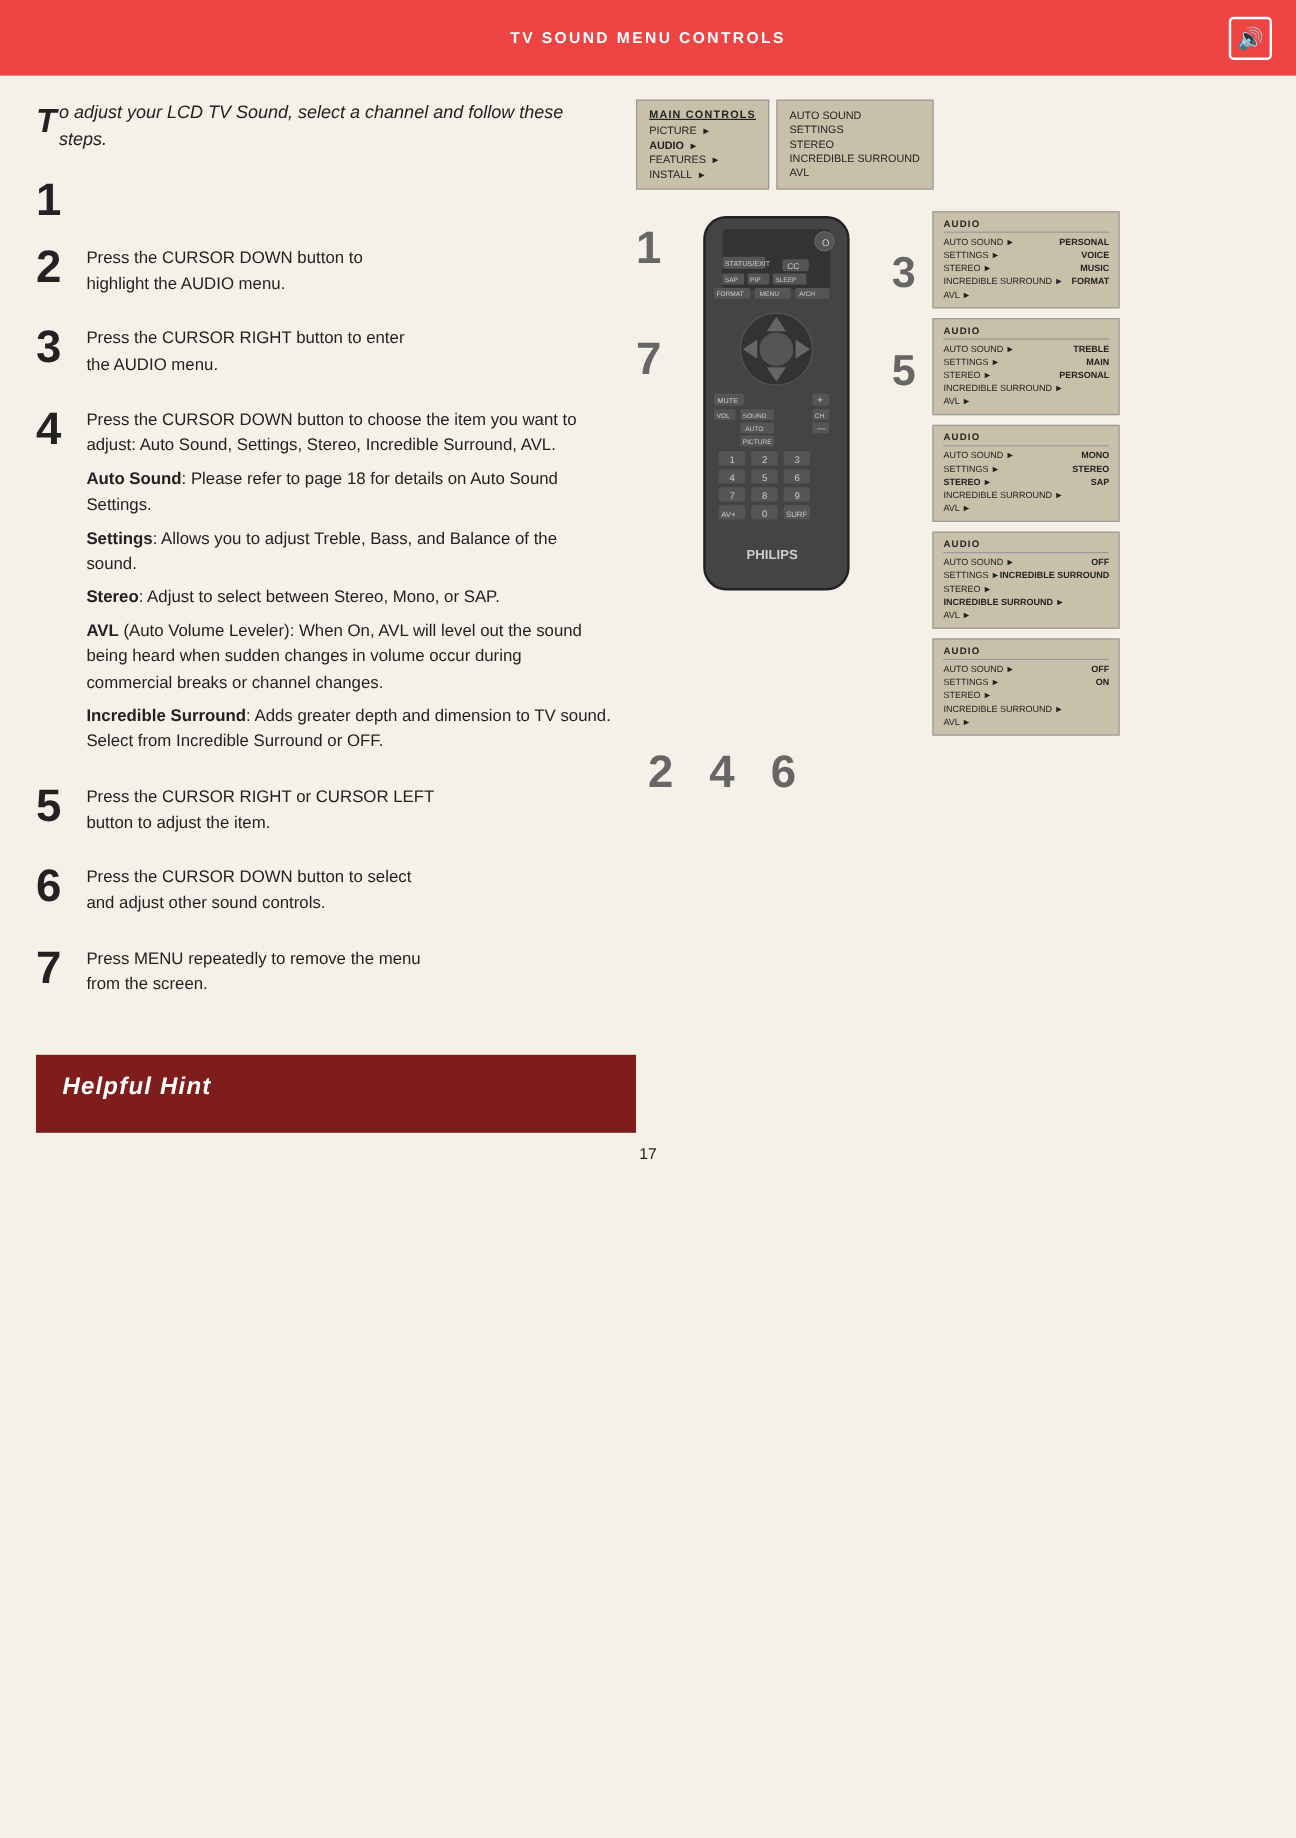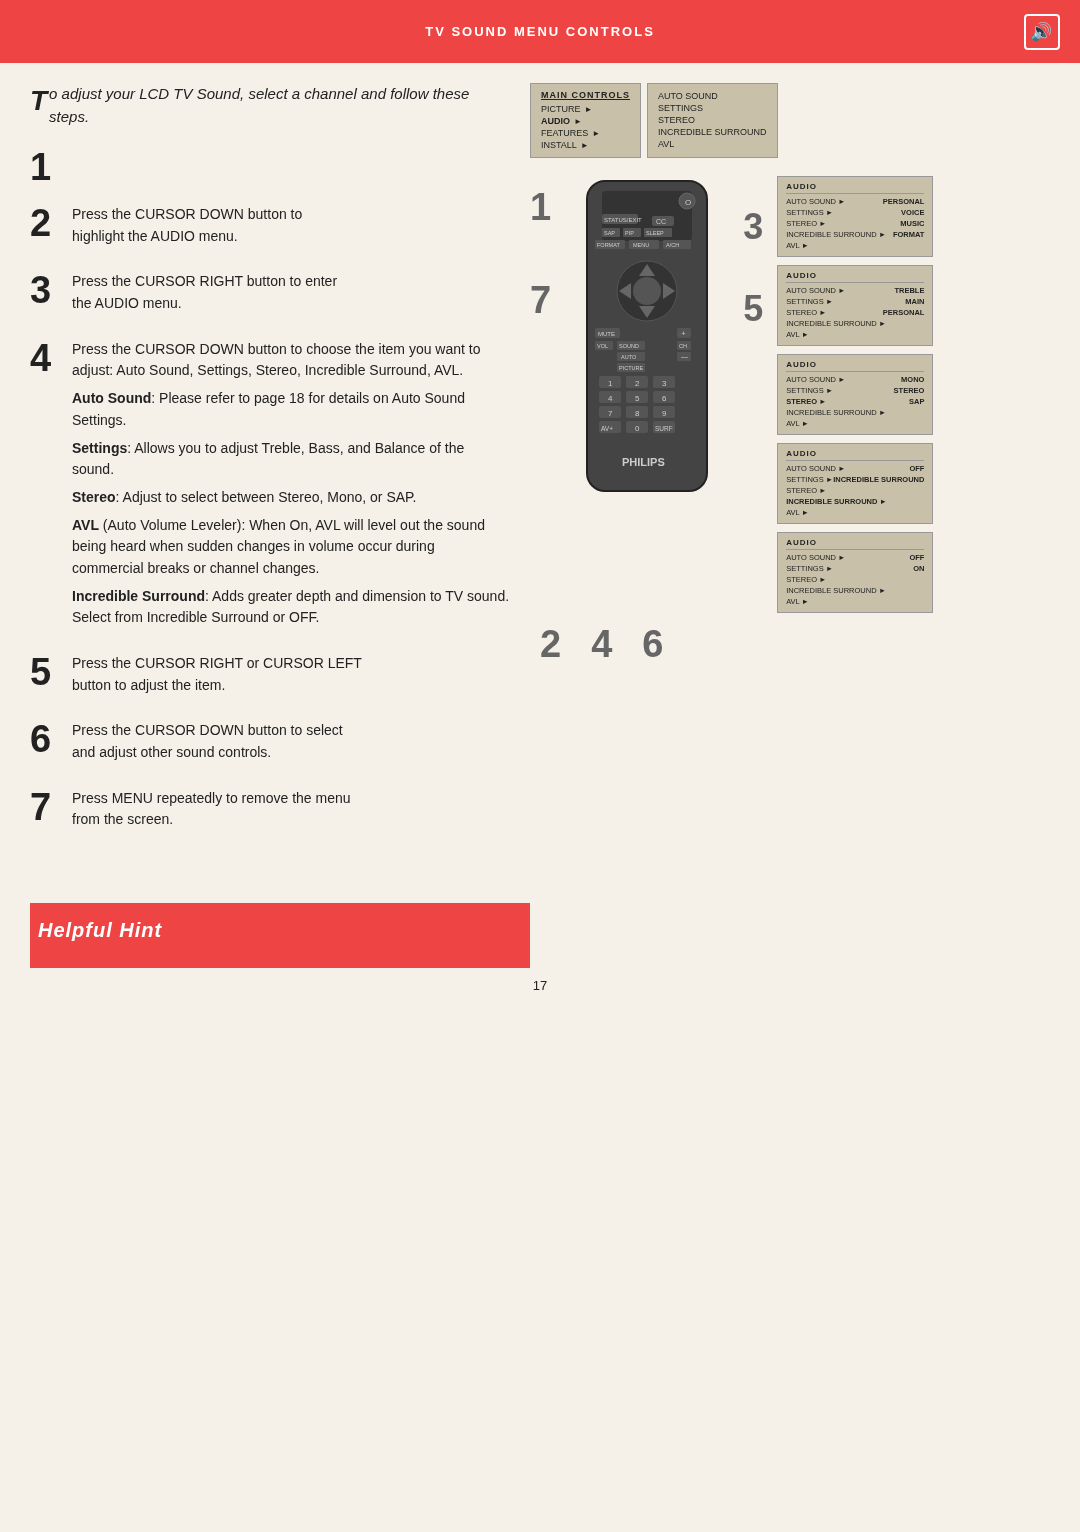--- a/index.html
+++ b/index.html
@@ -172,25 +172,25 @@
     .audio-menu-row .right { font-size: 7.5px; font-weight: bold; }
     .audio-menu-row.highlighted .left { font-weight: bold; }
 
     
     .bottom-section {
       padding: 0 30px 20px 30px;
     }
 
     
     .hint-box {
-      background: #ef4444;
+      background: #7f1d1d;
       color: #fff;
-      padding: 16px 8px;
+      padding: 16px 22px;
       max-width: 500px;
-      margin-top: 28px;
+      margin-top: 4px;
     }
     .hint-title {
       font-size: 20px;
       font-style: italic;
       font-weight: bold;
       text-transform: capitalize;
       margin-bottom: 10px;
       letter-spacing: 1px;
     }
     .hint-content {

